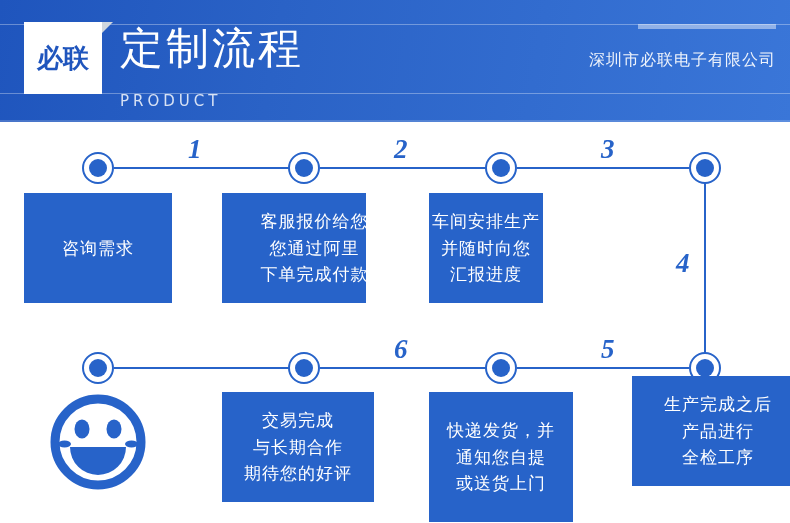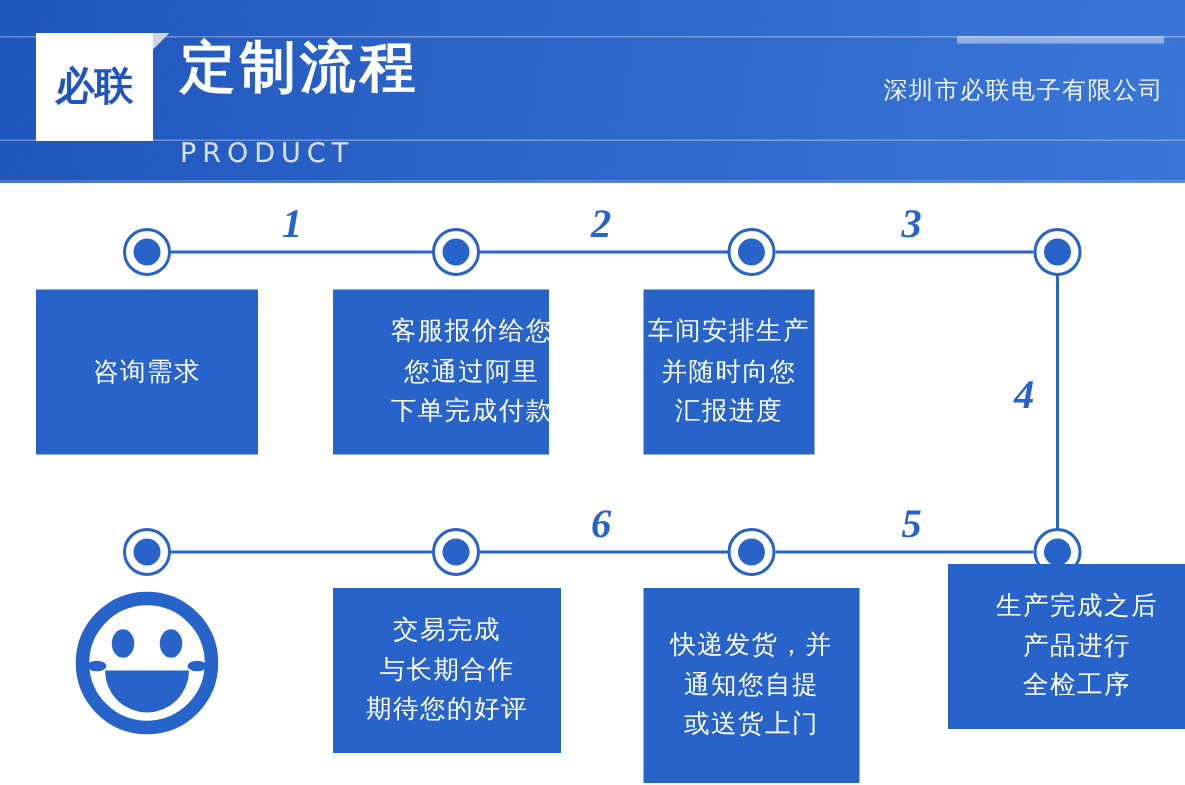--- a/index.html
+++ b/index.html
@@ -62,31 +62,31 @@
     font-size: 26px;
     font-weight: 700;
     letter-spacing: 0px;
     line-height: 1;
   }
 
   .hdr-title {
     position: absolute;
     left: 120px; top: 26px;
     color: #ffffff;
-    font-size: 37px;
-    font-weight: 700;
+    font-size: 43px;
+    font-weight: 400;
     letter-spacing: 3px;
     line-height: 1.05;
     white-space: nowrap;
   }
   .hdr-sub {
     position: absolute;
     left: 120px; top: 92px;
     color: rgba(255,255,255,0.82);
-    font-size: 18px;
+    font-size: 15px;
     letter-spacing: 4px;
     font-weight: 400;
     white-space: nowrap;
   }
   .hdr-company {
     position: absolute;
     right: 14px; top: 50px;
     color: rgba(255,255,255,0.92);
     font-size: 16px;
     letter-spacing: 1px;

